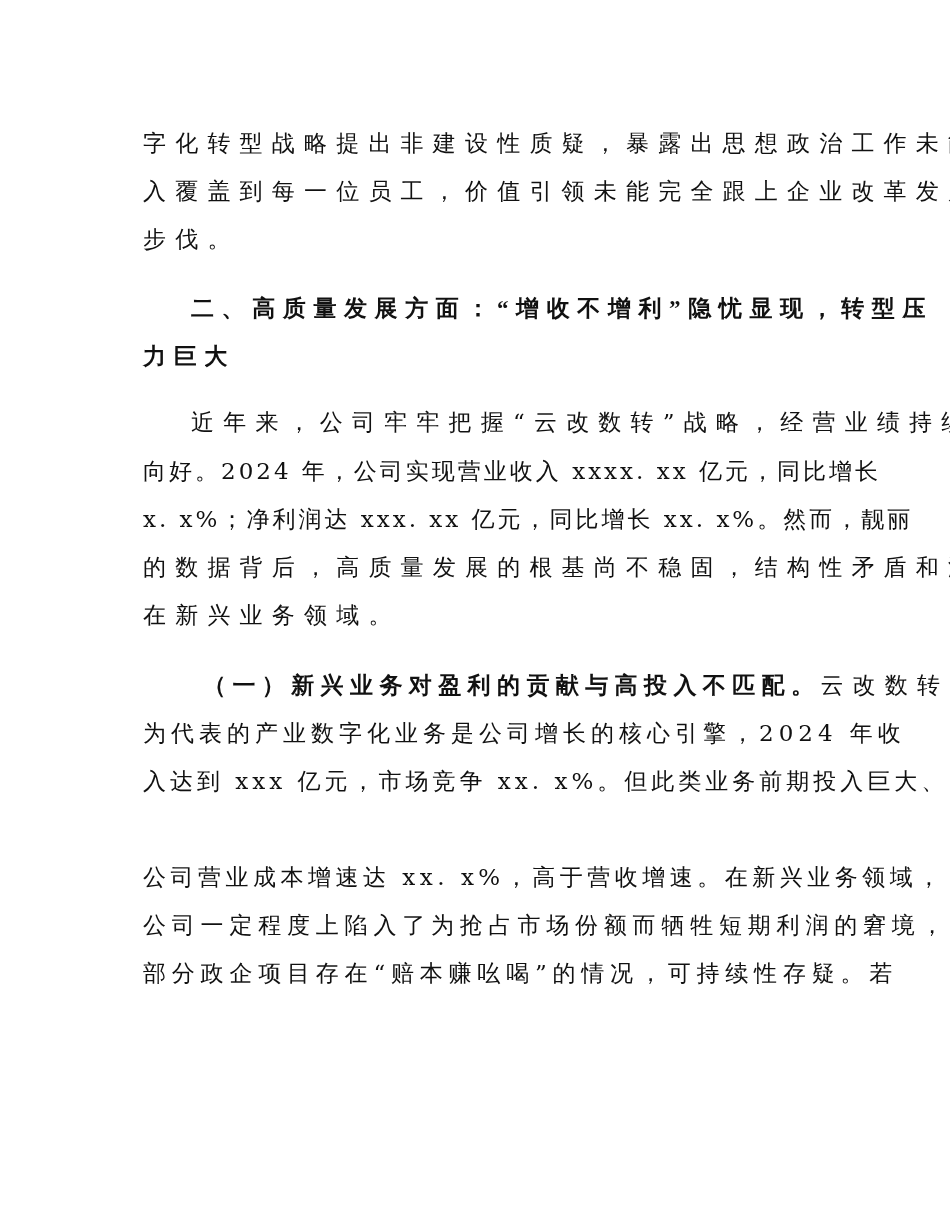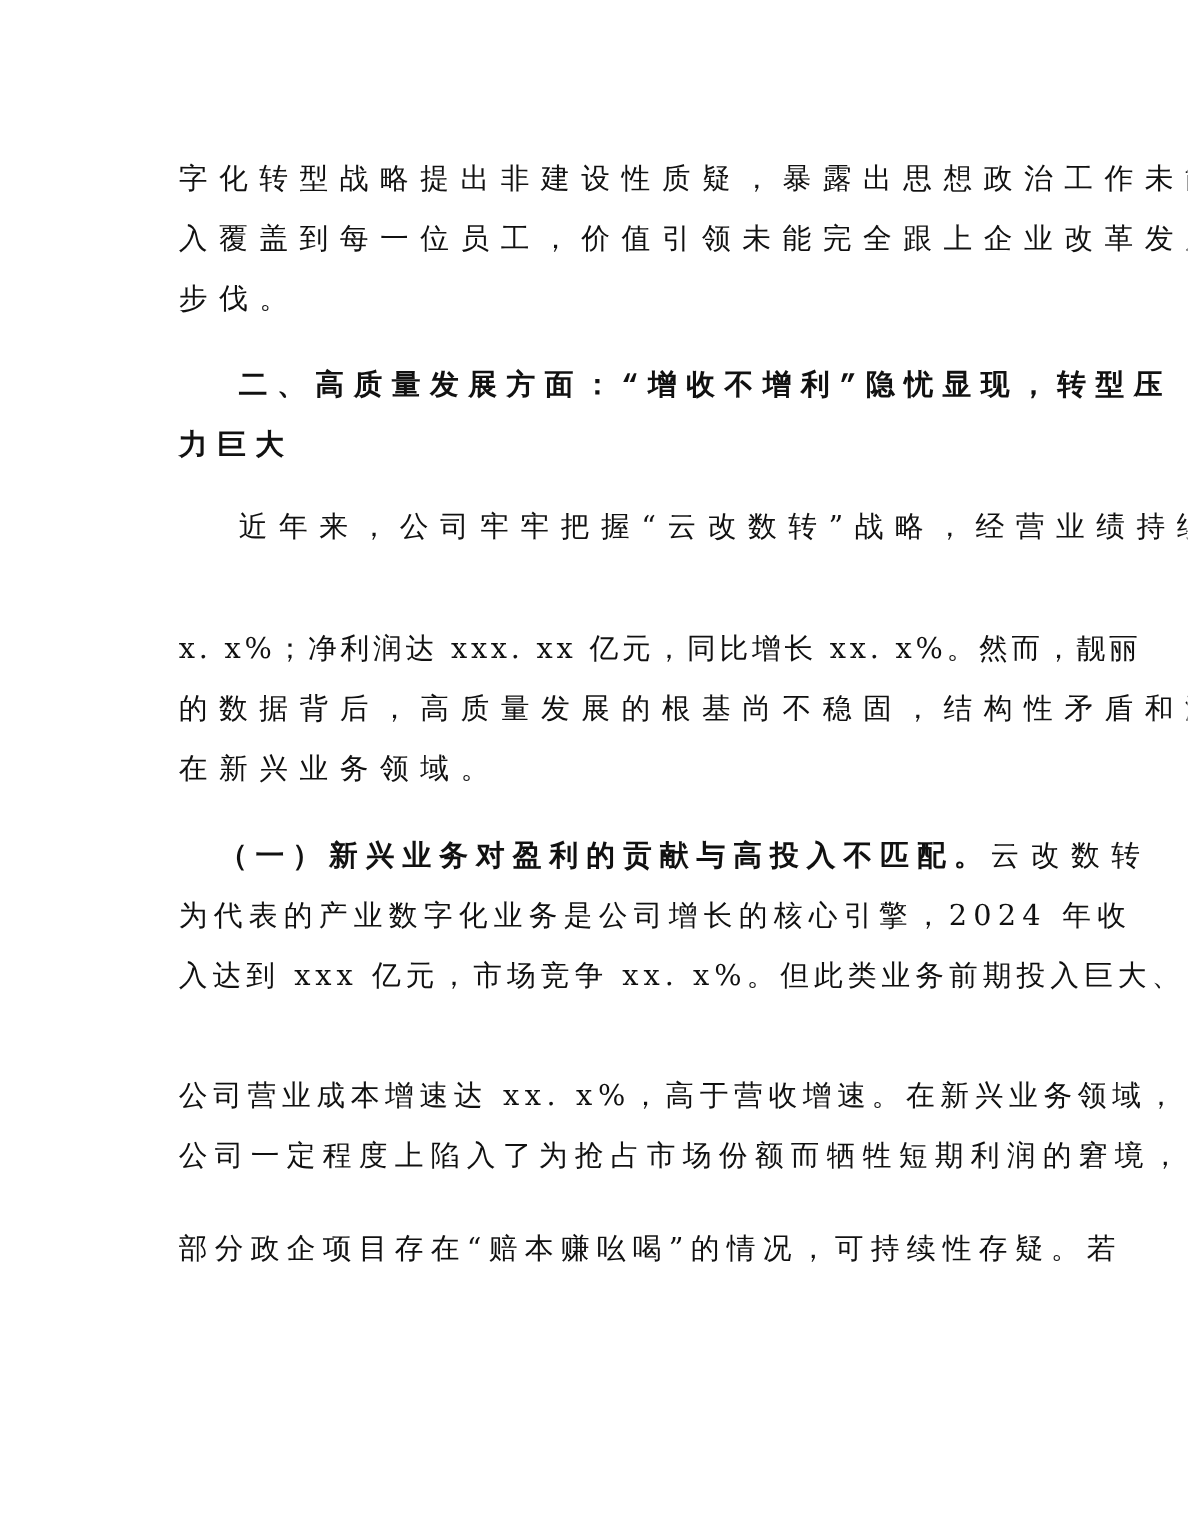--- a/index.html
+++ b/index.html
@@ -1,43 +1,44 @@
 <!DOCTYPE html>
 <html><head>
 <meta charset="utf-8">
 <style>
   html, body { margin: 0; padding: 0; background: #ffffff; }
   body { width: 950px; height: 1230px; position: relative; overflow: hidden;
          font-family: "DejaVu Serif", "Liberation Serif", serif; color: #111; }
   .page { position: absolute; left: 0; top: 0; width: 950px; height: 1230px; }
   .line { position: absolute; left: 143px; white-space: nowrap; font-size: 23px;
           letter-spacing: 9.2px; line-height: 30px; }
-  .heading { font-family: Liberation Mono, monospace; font-weight: bold; letter-spacing: 7.6px; }
-  .bold { font-family: "DejaVu Sans", "Liberation Sans", sans-serif; font-weight: bold; letter-spacing: 6.4px; }
+  .heading { font-family: Liberation Serif, serif; font-weight: bold; letter-spacing: 7.6px; }
+  .bold { font-family: "DejaVu Sans", "Liberation Sans", sans-serif; font-weight: bold; letter-spacing: 6.4px; margin-left: 28px; }
   .tight { letter-spacing: 3px; }
 </style>
 </head>
 <body>
 
 <div class="page">
 
   <div class="line" style="top:128px">字化转型战略提出非建设性质疑，暴露出思想政治工作未能深</div>
   <div class="line" style="top:176px">入覆盖到每一位员工，价值引领未能完全跟上企业改革发展的</div>
   <div class="line" style="top:224px">步伐。</div>
 
   <div class="line heading" style="top:294px; left:191px">二、高质量发展方面：“增收不增利”隐忧显现，转型压</div>
   <div class="line heading" style="top:342px">力巨大</div>
 
   <div class="line" style="top:407px; left:191px">近年来，公司牢牢把握“云改数转”战略，经营业绩持续</div>
+  <div class="line tight" style="top:456px">向好。2024 年，公司实现营业收入 xxxx. xx 亿元，同比增长</div>
   <div class="line tight" style="top:504px">x. x%；净利润达 xxx. xx 亿元，同比增长 xx. x%。然而，靓丽</div>
   <div class="line" style="top:552px">的数据背后，高质量发展的根基尚不稳固，结构性矛盾和潜在</div>
   <div class="line" style="top:600px">在新兴业务领域。</div>
 
   <div class="line" style="top:670px; left:175px; letter-spacing:0">
     <span class="bold">（一）新兴业务对盈利的贡献与高投入不匹配。</span><span style="letter-spacing:9.2px">云改数转</span>
   </div>
   <div class="line" style="top:718px; letter-spacing:5px">为代表的产业数字化业务是公司增长的核心引擎，2024 年收</div>
   <div class="line tight" style="top:766px; letter-spacing:4px">入达到 xxx 亿元，市场竞争 xx. x%。但此类业务前期投入巨大、</div>
   <div class="line tight" style="top:862px; letter-spacing:4.5px">公司营业成本增速达 xx. x%，高于营收增速。在新兴业务领域，</div>
   <div class="line" style="top:910px; letter-spacing:5.8px">公司一定程度上陷入了为抢占市场份额而牺牲短期利润的窘境，</div>
-  <div class="line" style="top:984px; letter-spacing:5.8px">部分政企项目存在“赔本赚吆喝”的情况，可持续性存疑。若</div>
+  <div class="line" style="top:958px; letter-spacing:5.8px">部分政企项目存在“赔本赚吆喝”的情况，可持续性存疑。若</div>
 
 </div>
 
 </body></html>

